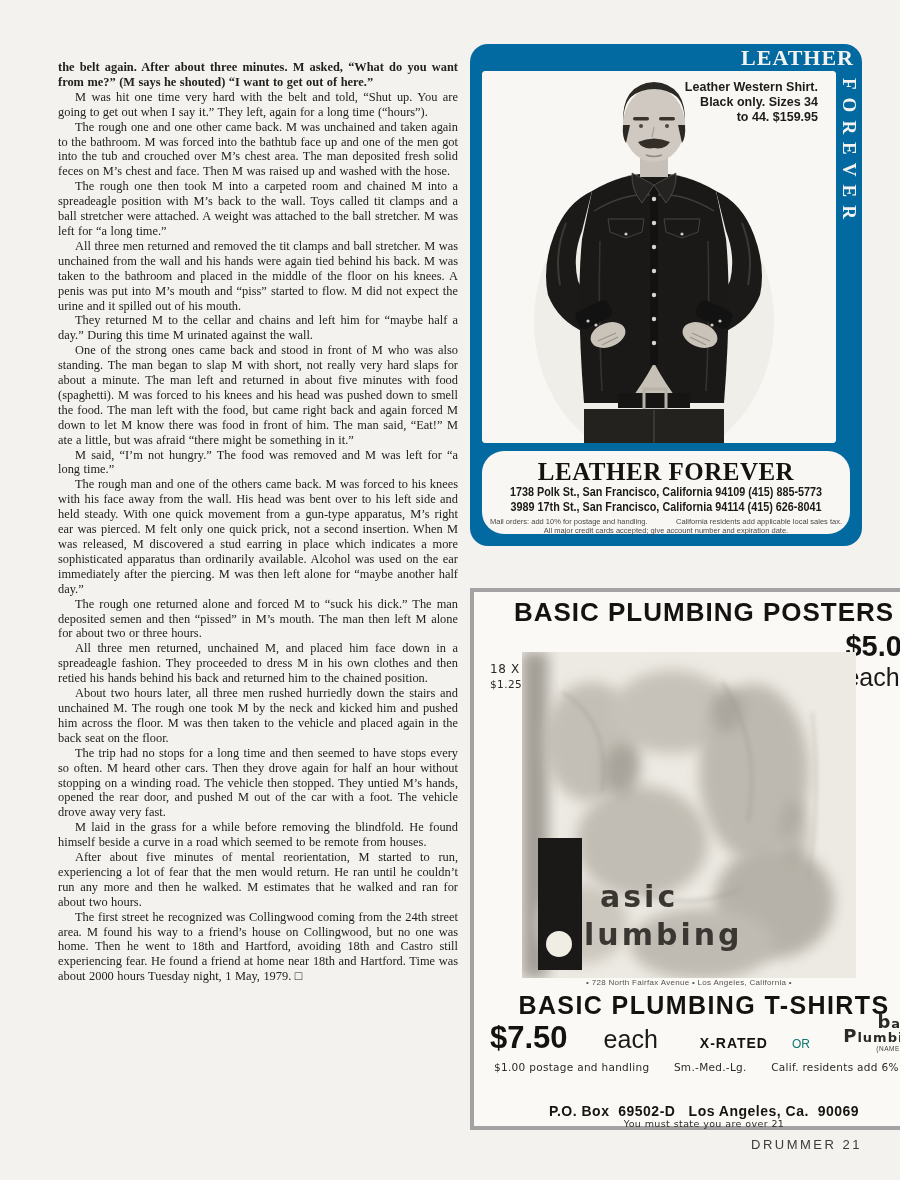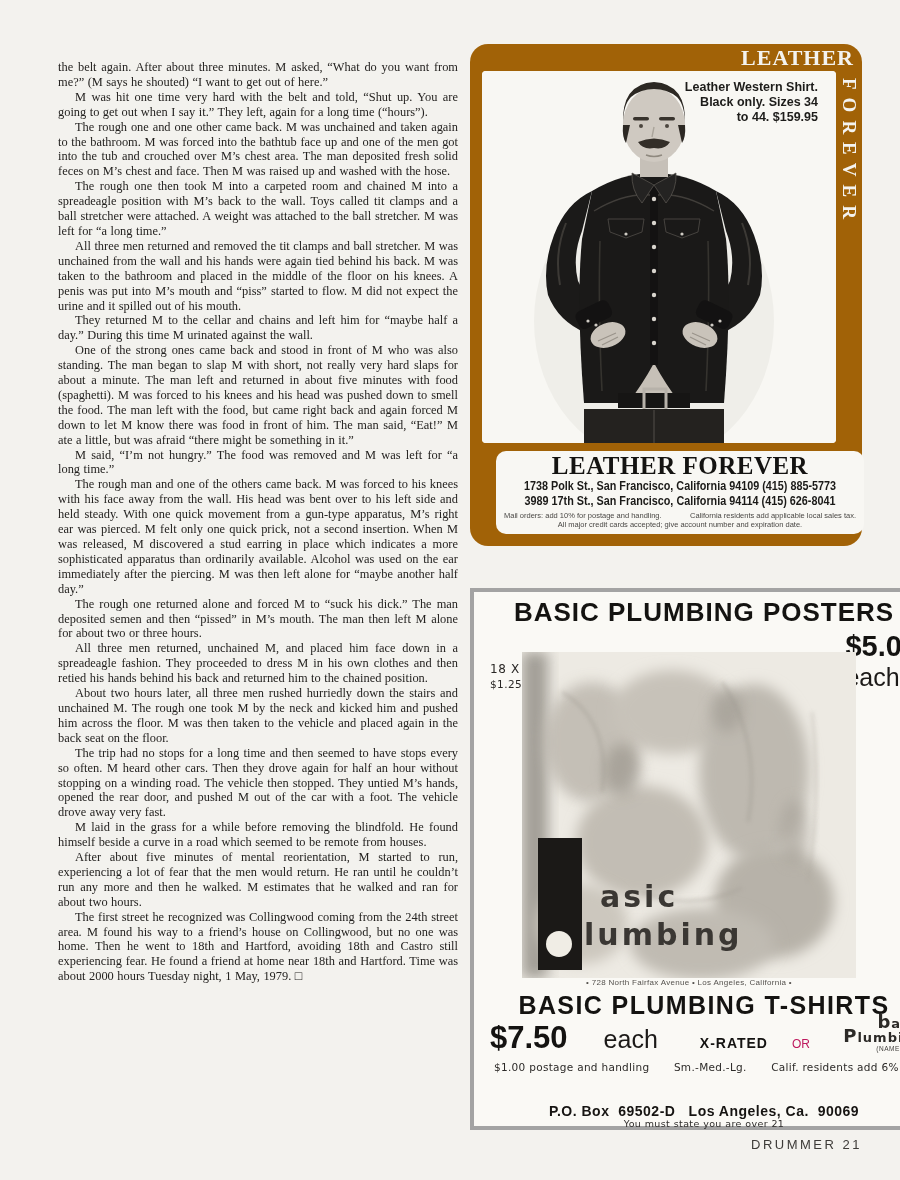--- a/index.html
+++ b/index.html
@@ -4,37 +4,37 @@
 <style>
   * { margin:0; padding:0; box-sizing:border-box; }
   html,body { background:#e8e7e3; }
   .page { position:relative; width:900px; height:1180px; background:#f3f2ee; overflow:hidden;
           font-family:"Liberation Serif", serif; }
 
   
   .article { position:absolute; left:58px; top:60px; width:400px; max-height:1105px; overflow:hidden;
              font:12.4px/14.9px "Liberation Serif", serif; color:#242220; }
   .article p { text-align:justify; text-indent:17px; hyphens:auto; word-spacing:0.4px; }
-  .article p.noindent { text-indent:0; }
+  .article p.noindent { text-indent:0;font-weight:bold; }
 
   
   .lf-ad { position:absolute; left:470px; top:44px; width:392px; height:502px;
-           background:#a16207; border-radius:18px; }
+           background:#0369a1; border-radius:18px; }
   .lf-topbar { position:absolute; top:0; left:0; right:0; height:27px; text-align:right; padding-right:8px; }
   .lf-topbar span { font:700 22px/28px "Liberation Serif", serif; letter-spacing:1px; color:#f4f3ef; }
   .lf-side { position:absolute; top:34px; right:0px; width:26px; text-align:center; }
   .lf-side span { writing-mode:vertical-rl; font:700 19px "Liberation Serif", serif;
                   letter-spacing:8px; color:#f4f3ef; }
   .lf-photo { position:absolute; left:12px; top:27px; width:354px; height:372px;
               background:#f8f7f3; border-radius:4px; overflow:hidden; }
   .lf-photo svg { position:absolute; left:0; top:0; }
   .lf-caption { position:absolute; top:9px; right:18px; z-index:2; text-align:right;
                 font:700 12.5px/15px "Liberation Sans", sans-serif; color:#1d1c1a; }
-  .lf-addr { position:absolute; left:26px; top:407px; width:368px; height:83px;
-             background:#f8f7f3; border-radius:10px; text-align:center; padding-top:2px; }
+  .lf-addr { position:absolute; left:12px; top:407px; width:368px; height:83px;
+             background:#f8f7f3; border-radius:22px; text-align:center; padding-top:8px; }
   .lf-title { font:700 25px/26px "Liberation Serif", serif; letter-spacing:0.5px; color:#141311; }
   .lf-line { font:700 12px/14.5px "Liberation Sans", sans-serif; color:#1b1a18; white-space:nowrap;
              transform:scaleX(0.9); transform-origin:center; }
   .lf-fine-row { display:flex; justify-content:space-between; padding:3px 8px 0;
                  font:400 7.5px/9px "Liberation Sans", sans-serif; color:#4a4845; }
   .lf-fine-center { font:400 7.5px/9px "Liberation Sans", sans-serif; color:#4a4845; }
 
   
   .bp-ad { position:absolute; left:470px; top:588px; width:468px; height:542px;
            background:#faf9f5; border:4px solid #a3a3a3; font-family:"Liberation Sans", sans-serif;padding-left:44px; }
@@ -59,21 +59,21 @@
                 letter-spacing:3px; color:#3a3733; }
   .bp-logo-address { position:absolute; top:386px; left:48px; width:334px; text-align:center;
                      font:400 8px/10px "Liberation Sans", sans-serif; letter-spacing:0.3px; color:#55524e; }
   .bp-tshirts-title { position:absolute; top:399px; left:0; width:100%; text-align:center;
                       font:700 25px/28px "Liberation Sans", sans-serif; letter-spacing:1.4px;
                       color:#141311; white-space:nowrap; }
   .bp-price-row { position:absolute; top:428px; left:16px; right:10px; display:flex; align-items:baseline;gap:10px; }
   .p750 { font:700 31px "Liberation Sans", sans-serif; color:#141311; }
   .each2 { font:400 25px "Liberation Sans", sans-serif; color:#1c1a18; margin-left:26px; }
   .xrated { font:700 14px "Liberation Sans", sans-serif; letter-spacing:1px; margin-left:32px; color:#141311; }
-  .or { font:400 12px "Liberation Sans", sans-serif; margin-left:14px; color:#be185d; }
+  .or { font:400 12px "Liberation Sans", sans-serif; margin-left:14px; color:#0f766e; }
   .ts-logo { margin-left:auto; align-self:flex-start; margin-top:-4px; text-align:right; color:#2c2a27; }
   .ts-logo .l1, .ts-logo .l2 { font:700 13px/12px "DejaVu Sans", sans-serif; letter-spacing:1px; }
   .ts-logo .l1 { margin-left:6px; }
   .ts-logo .bb { font-size:18px; }
   .ts-logo .l3 { font:400 6.5px/9px "Liberation Sans", sans-serif; letter-spacing:0.5px; color:#44423f; margin-left:6px; }
   .bp-small-row { position:absolute; top:469px; left:20px; right:14px; display:flex;
                   justify-content:space-between; font:400 10.5px/12px "DejaVu Sans", sans-serif;
                   letter-spacing:0.3px; color:#2c2a28; }
   .bp-company { position:absolute; top:481px; left:0; width:100%; text-align:center;
                 font:700 30px/31px "Liberation Sans", sans-serif; letter-spacing:1.5px; color:#141311; }

